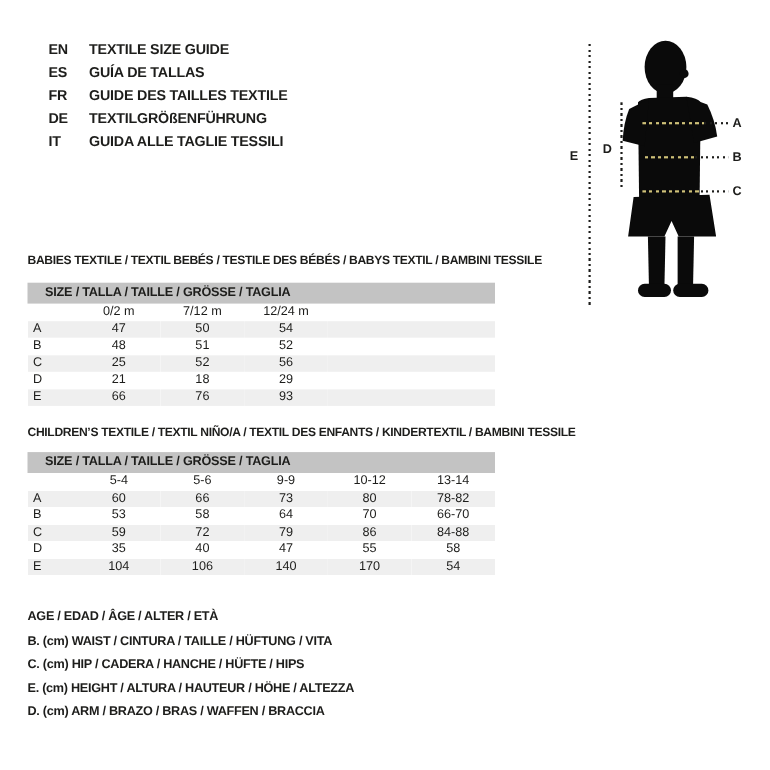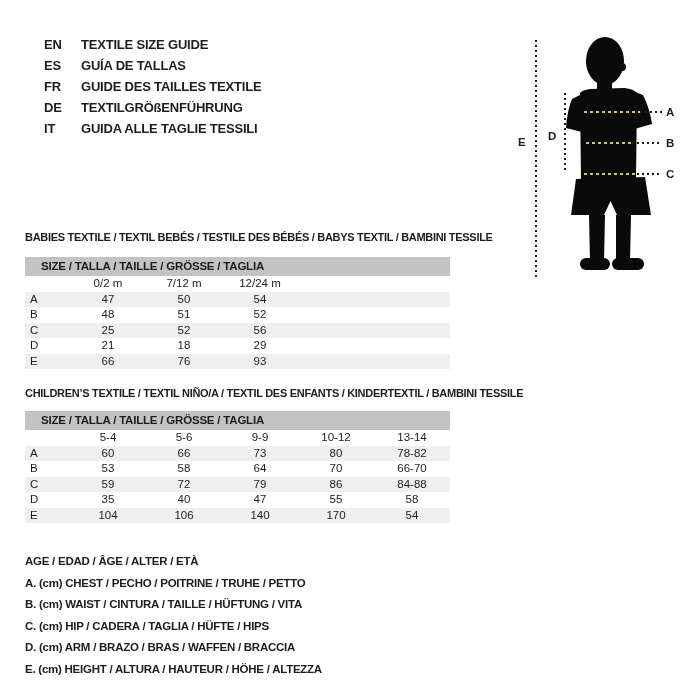--- a/index.html
+++ b/index.html
@@ -208,20 +208,19 @@
             <td>140</td>
             <td>170</td>
             <td>54</td>
           </tr>
         </tbody>
     </table>
   </div>
 
   <div class="legend">
     <div class="legend-line">AGE / EDAD / ÂGE / ALTER / ETÀ</div>
-    <div class="legend-line">A. (cm) CHEST / PECHO / POITRINE / TRUHE / PETTO</div>
     <div class="legend-line">B. (cm) WAIST / CINTURA / TAILLE / HÜFTUNG / VITA</div>
-    <div class="legend-line">C. (cm) HIP / CADERA / TAGLIA / HÜFTE / HIPS</div>
+    <div class="legend-line">C. (cm) HIP / CADERA / HANCHE / HÜFTE / HIPS</div>
+    <div class="legend-line">E. (cm) HEIGHT / ALTURA / HAUTEUR / HÖHE / ALTEZZA</div>
     <div class="legend-line">D. (cm) ARM / BRAZO / BRAS / WAFFEN / BRACCIA</div>
-    <div class="legend-line">E. (cm) HEIGHT / ALTURA / HAUTEUR / HÖHE / ALTEZZA</div>
   </div>
 
 </div>
 
 </body></html>

